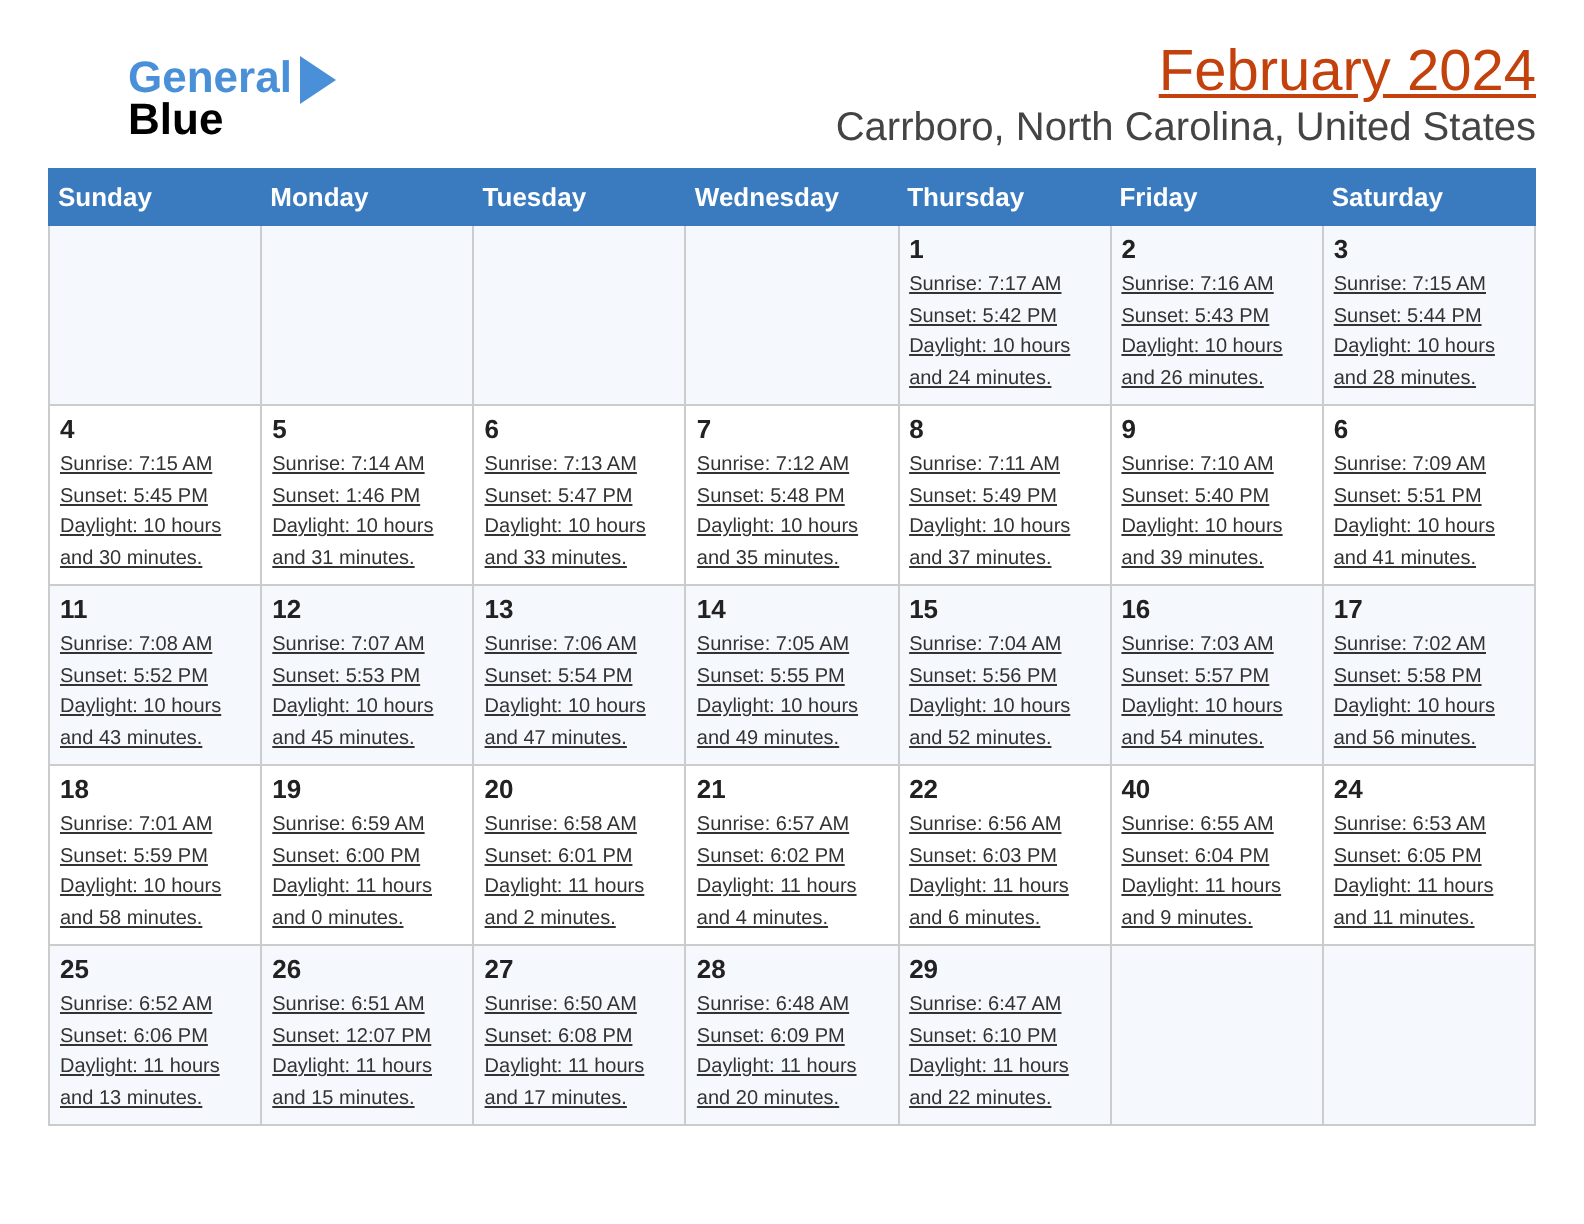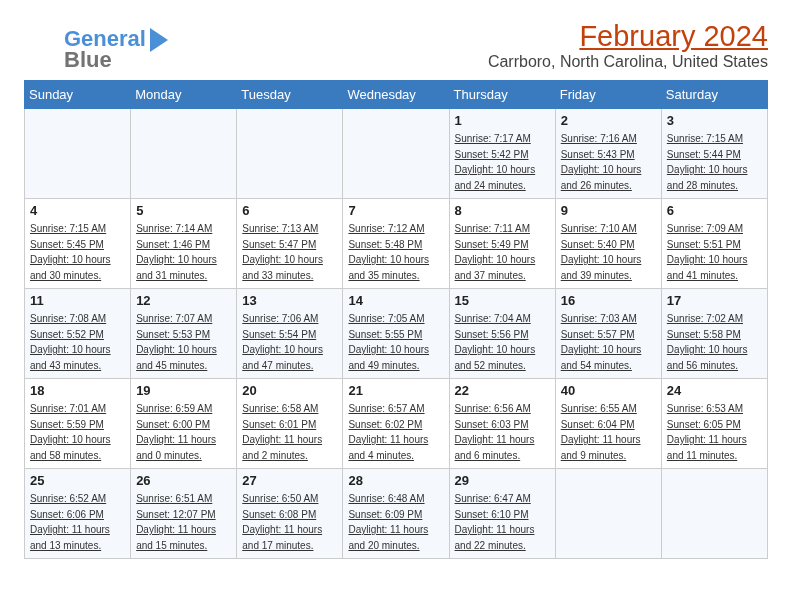--- a/index.html
+++ b/index.html
@@ -42,33 +42,33 @@
     .title-area {
       text-align: right;
     }
     .main-title {
       font-size: 29px;
       font-weight: normal;
       color: #c2410c;
       text-decoration: underline;
     }
     .sub-title {
-      font-size: 16px;
+      font-size: 20px;
       color: #444;
     }
     table {
       width: 100%;
       border-collapse: collapse;
       table-layout: fixed;
     }
     thead tr th {
       background-color: #3a7abf;
       color: #fff;
       font-size: 13px;
-      font-weight: normal;
+      font-weight: bold;
       padding: 6px 4px;
       text-align: left;
       border: 1px solid #3a7abf;
     }
     tbody tr td {
       border: 1px solid #ccc;
       vertical-align: top;
       padding: 4px 5px;
       font-size: 10.5px;
       color: #222;
@@ -96,21 +96,21 @@
 </head>
 <body>
 
 <div class="header-area">
   <div class="logo">
     <div style="display:flex;flex-direction:column;align-items:flex-start;margin-left:40px;">
       <div style="display:flex;align-items:center;">
         <span class="logo-text"><span>General</span></span>
         <div class="logo-arrow"></div>
       </div>
-      <span class="logo-text" style="color:#737373;margin-top:-4px;">Blue</span>
+      <span class="logo-text" style="color:#000000;margin-top:-4px;">Blue</span>
     </div>
   </div>
   <div class="title-area">
     <div class="main-title">February 2024</div>
     <div class="sub-title">Carrboro, North Carolina, United States</div>
   </div>
 </div>
 
 <table>
   <thead>

